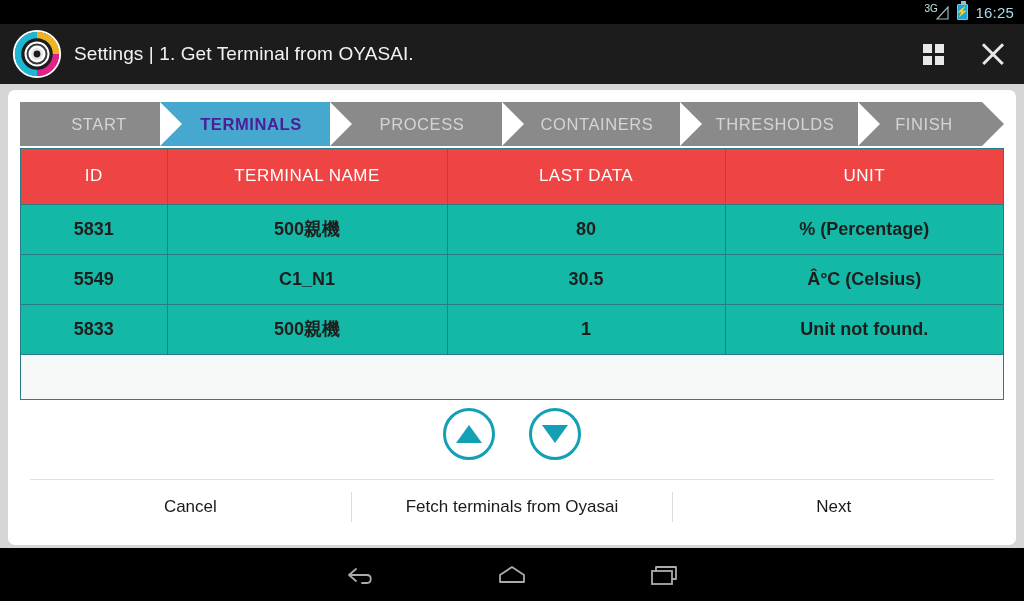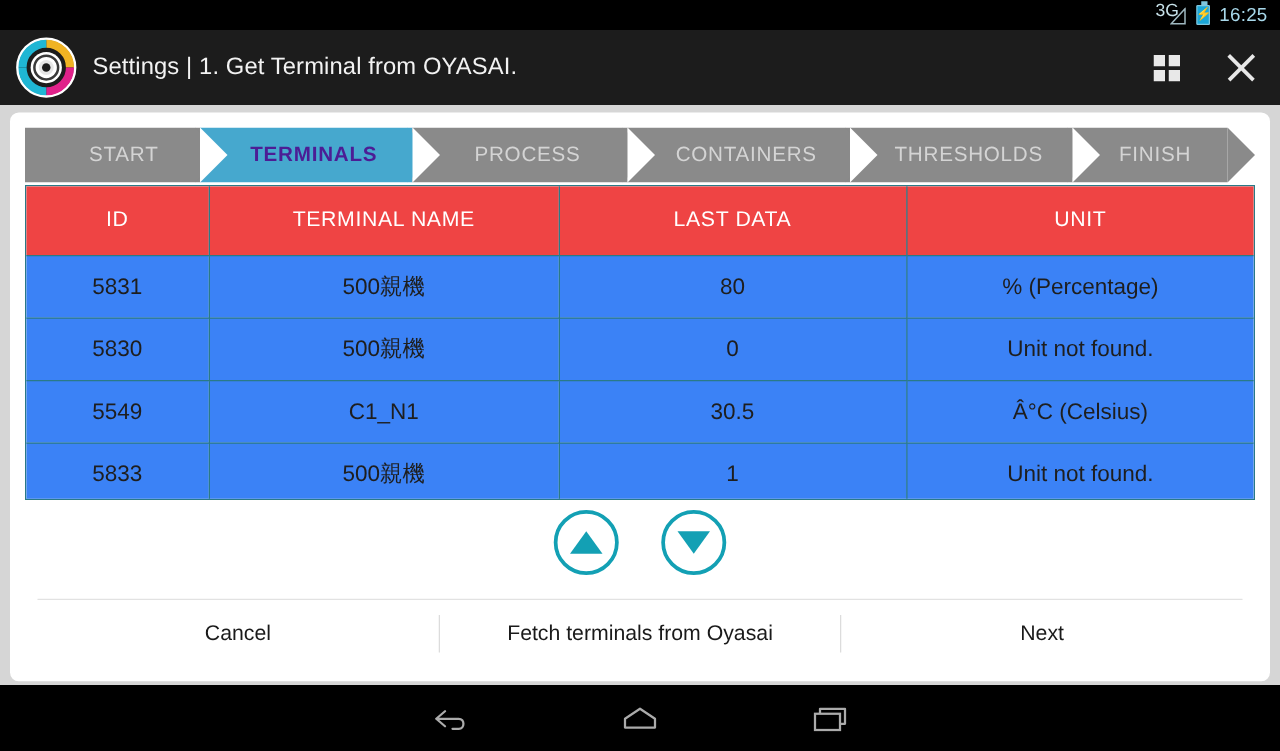--- a/index.html
+++ b/index.html
@@ -37,21 +37,21 @@
     gap: 7px;
   }
   .signal-wrap {
     position: relative;
     width: 26px;
     height: 18px;
     display: flex;
     align-items: flex-start;
   }
   .signal-label {
-    font-size: 14px;
+    font-size: 10px;
     color: #c8e2ea;
     line-height: 9px;
     padding-top: 1px;
   }
   .signal-outline {
     position: absolute;
     left: 12px; top: 3px;
     width: 13px;
     height: 14px;
   }
@@ -239,26 +239,27 @@
     font-weight: normal;
     letter-spacing: 0.5px;
     height: 55px;
     border-right: 1px solid #2a7a87;
     border-bottom: 1px solid #2a7a87;
     text-align: center;
   }
   thead th:last-child { border-right: none; }
   tbody td {
     height: 50px;
-    background: #3b82f6;
+    background: #14b8a6;
     color: #1e1e1e;
     font-size: 18px;
     text-align: center;
     border-right: 1px solid #2a7a87;
     border-bottom: 1px solid #2a7a87;
+    font-weight: bold;
   }
   tbody td:last-child { border-right: none; }
   .col-id { width: 146px; }
   .col-name { width: 280px; }
   .col-data { width: 278px; }
 
   
   .arrows {
     position: absolute;
     top: 318px; left: 0;
@@ -419,26 +420,20 @@
           </tr>
         </thead>
         <tbody>
           <tr>
             <td>5831</td>
             <td>500親機</td>
             <td>80</td>
             <td>% (Percentage)</td>
           </tr>
           <tr>
-            <td>5830</td>
-            <td>500親機</td>
-            <td>0</td>
-            <td>Unit not found.</td>
-          </tr>
-          <tr>
             <td>5549</td>
             <td>C1_N1</td>
             <td>30.5</td>
             <td>Â°C (Celsius)</td>
           </tr>
           <tr>
             <td>5833</td>
             <td>500親機</td>
             <td>1</td>
             <td>Unit not found.</td>

